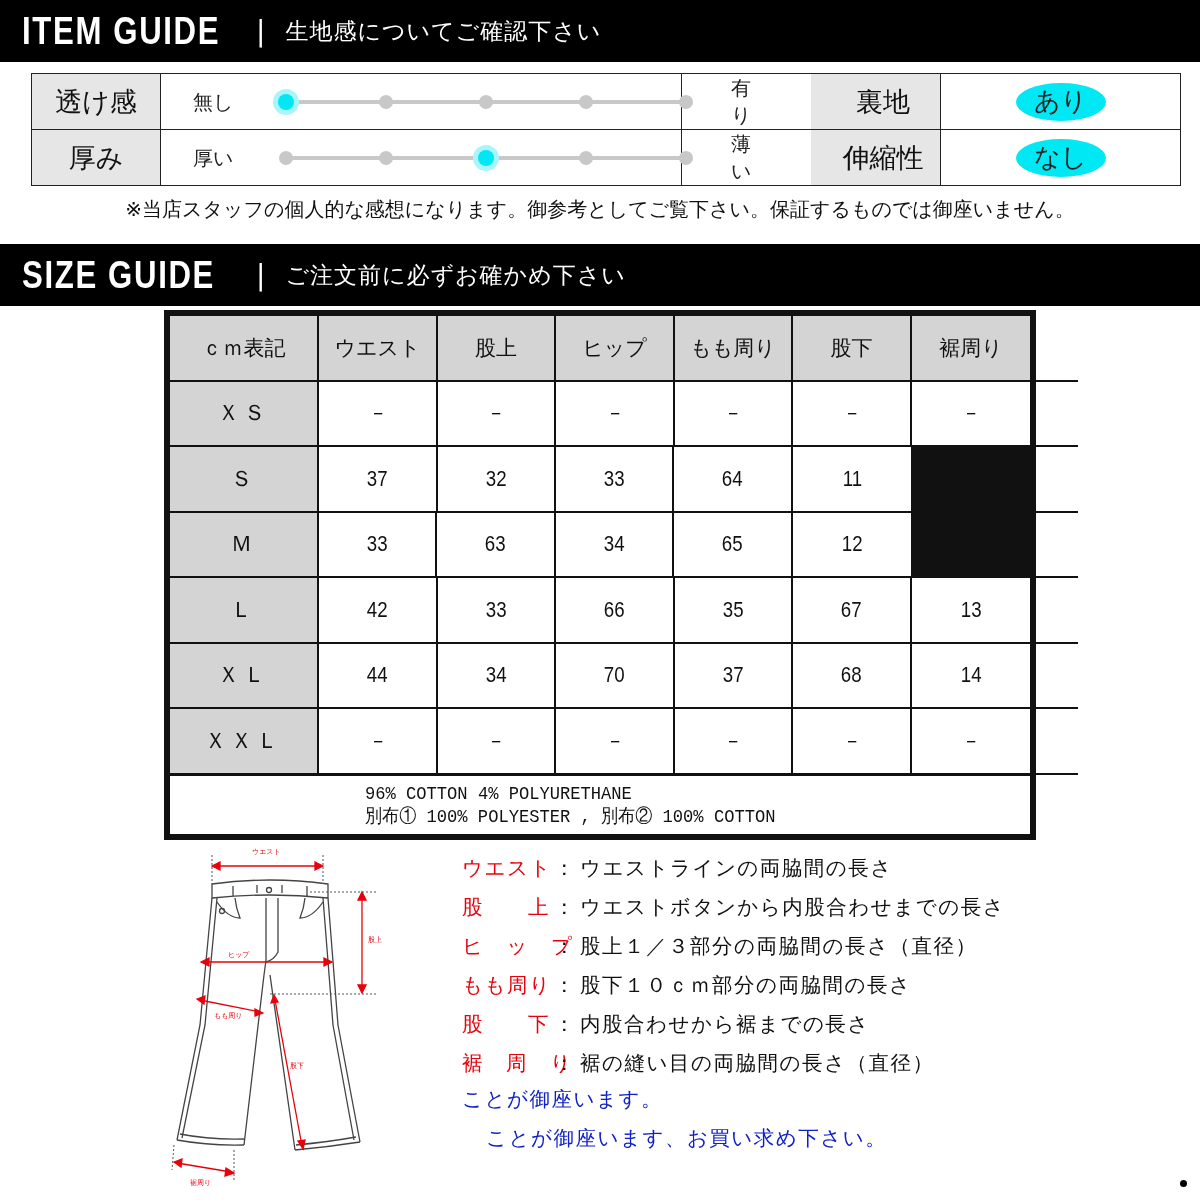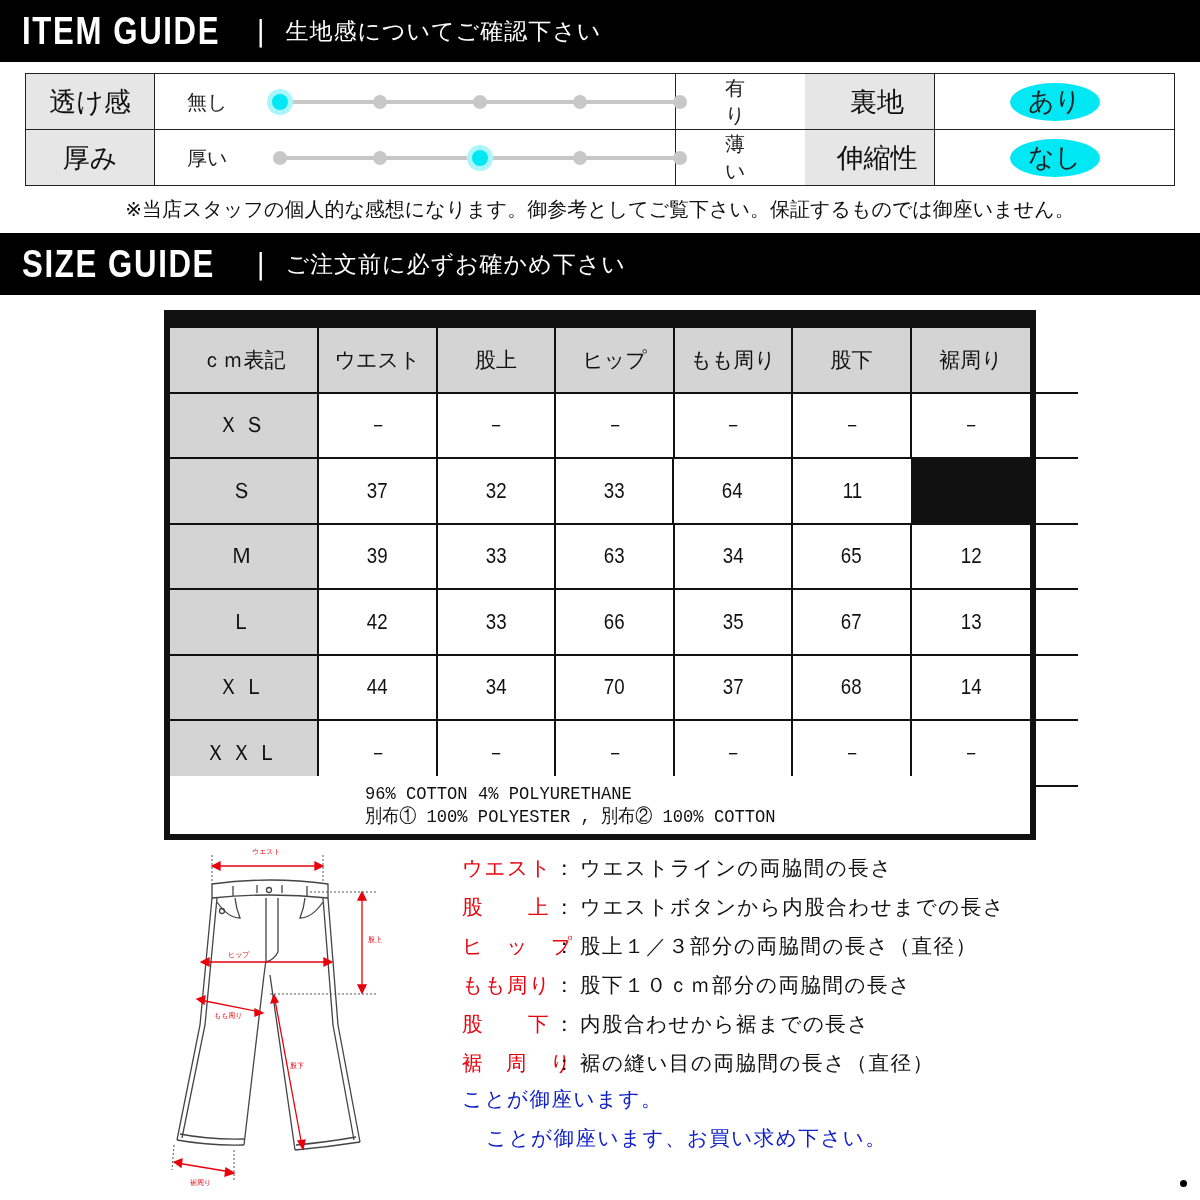--- a/index.html
+++ b/index.html
@@ -4,44 +4,44 @@
 <style>
   * { box-sizing: border-box; margin: 0; padding: 0; }
   html, body { width: 1200px; height: 1200px; background: #ffffff; overflow: hidden; }
   body { position: relative; font-family: "DejaVu Sans", "Liberation Sans", sans-serif; color: #111; }
 
   .banner { position: absolute; left: 0; width: 1200px; height: 62px; background: #000; color: #fff; display: flex; align-items: center; }
   .banner .en { font-family: "Liberation Sans", sans-serif; font-weight: bold; font-size: 38px; letter-spacing: 2px; transform: scaleX(0.82); transform-origin: left center; margin-left: 22px; width: 220px; white-space: nowrap; }
   .banner .sep { font-size: 28px; margin-left: 14px; font-weight: normal; }
   .banner .jp { font-size: 23px; margin-left: 20px; letter-spacing: 1px; }
   #item-banner { top: 0; }
-  #size-banner { top: 233px; text-align: center; }
+  #size-banner { top: 244px; text-align: center; }
 
   
-  .item-table { position: absolute; left: 25px; top: 73px; width: 1150px; height: 113px; border: 1px solid #222; }
+  .item-table { position: absolute; left: 31px; top: 73px; width: 1150px; height: 113px; border: 1px solid #222; }
   .it-row { position: absolute; left: 0; width: 100%; height: 56px; }
   .it-row.r0 { top: 0; border-bottom: 1px solid #222; }
   .it-row.r1 { top: 56px; height: 55px; }
   .it-label { position: absolute; left: 0; top: 0; width: 129px; height: 100%; background: #e6e6e6; border-right: 1px solid #222; display: flex; align-items: center; justify-content: center; font-size: 27px; }
   .it-slider { position: absolute; left: 129px; top: 0; width: 521px; height: 100%; border-right: 1px solid #222; }
   .it-slider .lo, .it-slider .hi { position: absolute; top: 50%; transform: translateY(-50%); font-size: 20px; color: #222; }
   .it-slider .lo { left: 32px; }
   .it-slider .hi { left: 570px; }
   .track { position: absolute; left: 125px; width: 400px; top: 50%; height: 4px; margin-top: -2px; background: #c8c8c8; }
   .dot { position: absolute; top: 50%; width: 14px; height: 14px; margin: -7px 0 0 -7px; border-radius: 50%; background: #c8c8c8; }
   .dot.active { width: 16px; height: 16px; margin: -8px 0 0 -8px; background: #00e8f4; box-shadow: 0 0 0 5px #a8f6fb; }
   .it-key { position: absolute; left: 779px; top: 0; width: 130px; height: 100%; background: #e6e6e6; border-right: 1px solid #222; display: flex; align-items: center; justify-content: center; font-size: 27px; padding-left: 15px; }
   .it-val { position: absolute; left: 909px; top: 0; right: 0; height: 100%; display: flex; align-items: center; justify-content: center; }
   .pill { width: 90px; height: 38px; border-radius: 50%; background: #00e8f4; display: flex; align-items: center; justify-content: center; font-size: 26px; color: #222; }
 
   .disclaimer { position: absolute; left: 0; width: 1200px; top: 196px; text-align: center; font-size: 20px; color: #111; white-space: nowrap; }
 
   
   .size-table { position: absolute; left: 164px; top: 310px; width: 872px; height: 530px; border: 6px solid #111; background: #111; }
-  .st-grid { position: absolute; left: 0; top: 12px; width: 908px; }
+  .st-grid { position: absolute; left: 0; top: 0; width: 908px; }
   .st-row { display: flex; height: 65.5px; border-bottom: 2px solid #111; }
   .st-cell { display: flex; align-items: center; justify-content: center; border-right: 2px solid #111; background: #fff; font-size: 22px; color: #111; font-family: "Liberation Sans", sans-serif; }
   .st-cell:last-child { border-right: none; }
   .st-cell.head { background: #d4d4d4; font-family: "DejaVu Sans", sans-serif; font-size: 21px; }
   .st-cell.size { background: #d4d4d4; font-family: Liberation Serif, serif; font-size: 22px; letter-spacing: 4px; }
   .st-cell .num { display: inline-block; transform: scaleX(0.85); }
   .c0 { width: 149px; } .c1 { width: 119px; } .c2 { width: 118px; } .c3 { width: 119px; } .c4 { width: 118px; } .c5 { width: 119px; } .c6 { width: 118px; }
   .material { position: absolute; left: 0; top: 460px; width: 860px; height: 58px; background: #fff; padding-left: 195px; padding-top: 7px; font-family: "Liberation Mono", monospace; font-size: 19px; line-height: 23px; color: #111; }
   .material div { transform: scaleX(0.9); transform-origin: left center; white-space: nowrap; }
 
@@ -160,23 +160,20 @@
           </div>
           <div class="st-cell c5">
             <span class="num">64</span>
           </div>
           <div class="st-cell c6">
             <span class="num">11</span>
           </div>
         </div>
         <div class="st-row">
           <div class="st-cell size c0">Ｍ</div>
-          <div class="st-cell c1">
-            <span class="num">39</span>
-          </div>
           <div class="st-cell c2">
             <span class="num">33</span>
           </div>
           <div class="st-cell c3">
             <span class="num">63</span>
           </div>
           <div class="st-cell c4">
             <span class="num">34</span>
           </div>
           <div class="st-cell c5">

